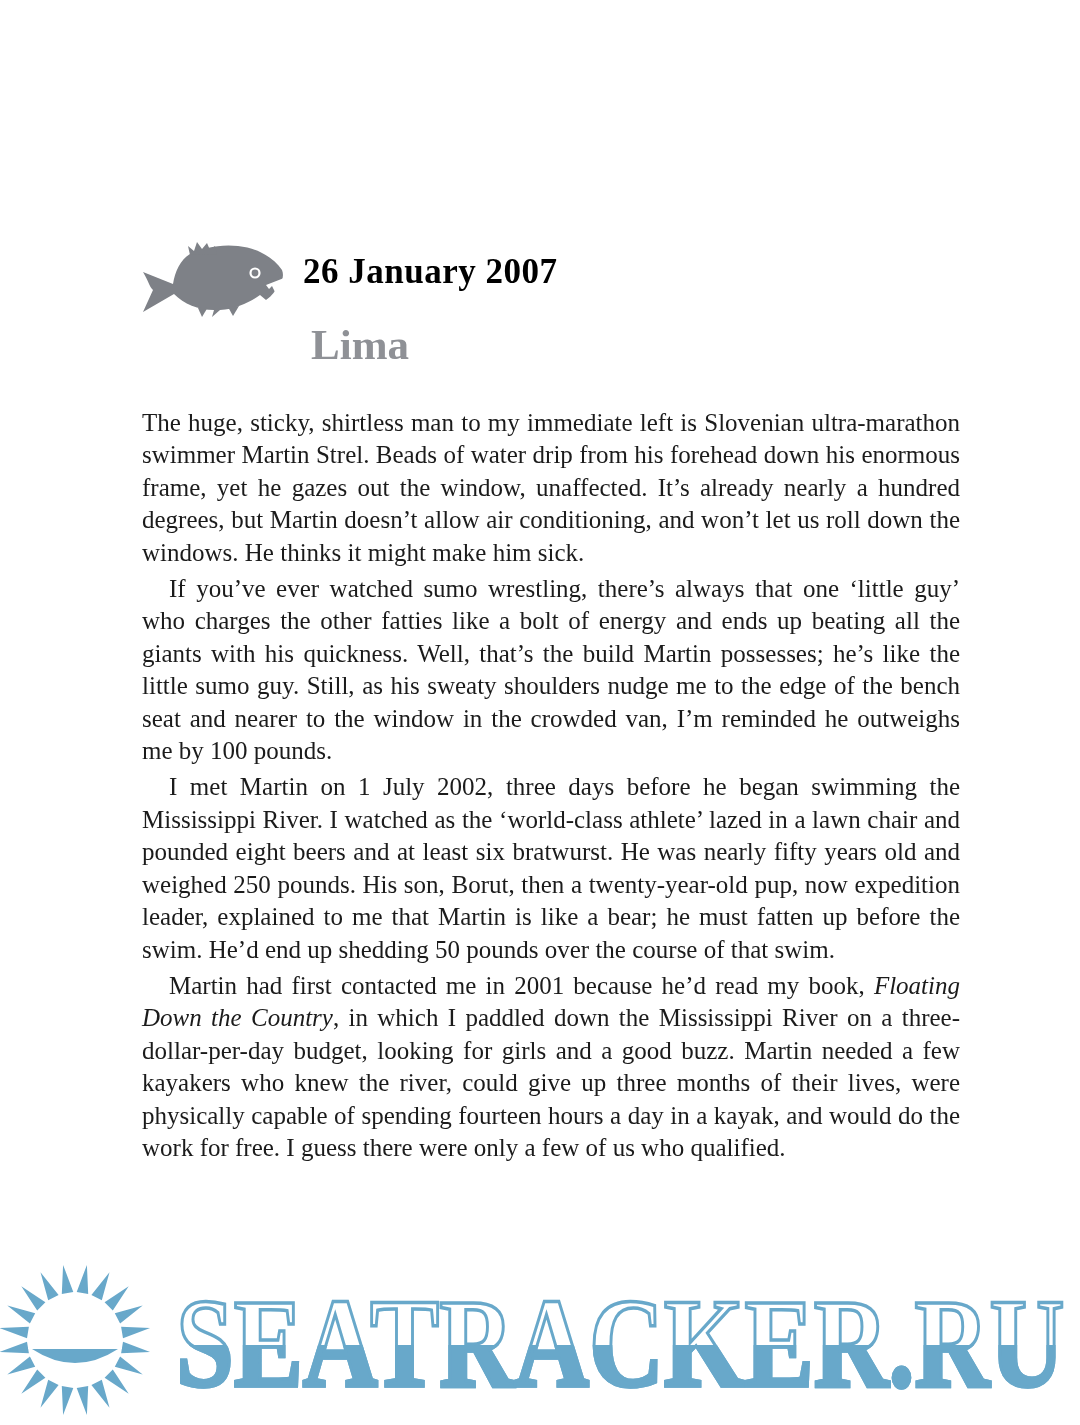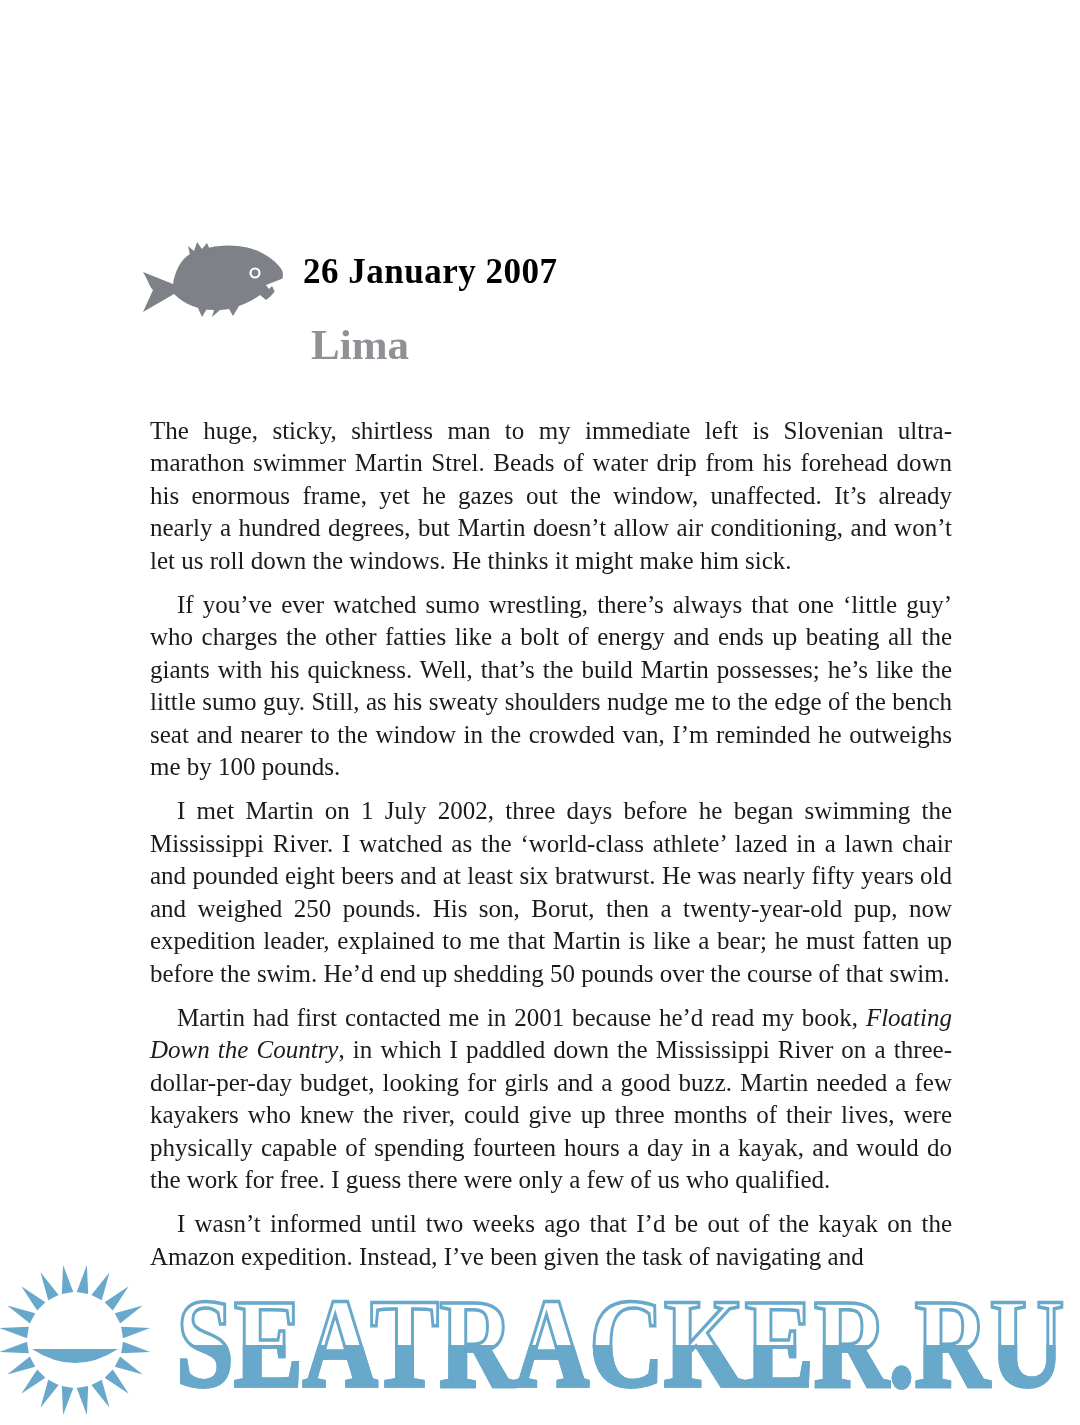--- a/index.html
+++ b/index.html
@@ -23,21 +23,21 @@
     position:absolute;left:311px;top:320px;
     font-size:43px;font-weight:bold;color:#8f9196;
     white-space:nowrap;
   }
   
   #text-column{
     position:absolute;left:138px;top:403px;width:826px;
     font-size:25px;line-height:32.4px;color:#1b1b1b;
     text-align:justify;
   }
-  #text-column p{margin:12px;padding:0;}
+  #text-column p{margin:4px;padding:0;}
   #text-column p.indent{text-indent:27px;}
   #text-column .italic{font-style:italic;}
   
   #sun-logo{
     position:absolute;left:-10px;top:1258px;width:172px;height:172px;
   }
   #watermark-text{
     position:absolute;left:176px;top:1281px;
     font-family:"Liberation Serif", serif;
     font-weight:bold;font-size:126px;line-height:1;
@@ -77,21 +77,20 @@
   </svg>
 
   <div id="date-heading">26 January 2007</div>
   <div id="location-heading">Lima</div>
 
   <div id="text-column">
     <p>The huge, sticky, shirtless man to my immediate left is Slovenian ultra-marathon swimmer Martin Strel. Beads of water drip from his forehead down his enormous frame, yet he gazes out the window, unaffected. It’s already nearly a hundred degrees, but Martin doesn’t allow air conditioning, and won’t let us roll down the windows. He thinks it might make him sick.</p>
     <p class="indent">If you’ve ever watched sumo wrestling, there’s always that one ‘little guy’ who charges the other fatties like a bolt of energy and ends up beating all the giants with his quickness. Well, that’s the build Martin possesses; he’s like the little sumo guy. Still, as his sweaty shoulders nudge me to the edge of the bench seat and nearer to the window in the crowded van, I’m reminded he outweighs me by 100 pounds.</p>
     <p class="indent">I met Martin on 1 July 2002, three days before he began swimming the Mississippi River. I watched as the ‘world-class athlete’ lazed in a lawn chair and pounded eight beers and at least six bratwurst. He was nearly fifty years old and weighed 250 pounds. His son, Borut, then a twenty-year-old pup, now expedition leader, explained to me that Martin is like a bear; he must fatten up before the swim. He’d end up shedding 50 pounds over the course of that swim.</p>
     <p class="indent"><span>Martin had first contacted me in 2001 because he’d read my book, </span><span class="italic">Floating Down the Country</span><span>, in which I paddled down the Mississippi River on a three-dollar-per-day budget, looking for girls and a good buzz. Martin needed a few kayakers who knew the river, could give up three months of their lives, were physically capable of spending fourteen hours a day in a kayak, and would do the work for free. I guess there were only a few of us who qualified.</span></p>
-    <p class="indent">I wasn’t informed until two weeks ago that I’d be out of the kayak on the Amazon expedition. Instead, I’ve been given the task of navigating and</p>
   </div>
 
   <svg id="sun-logo" viewBox="0 0 172 172" xmlns="http://www.w3.org/2000/svg">
     <path id="sun-rays" fill="#68a8ca" d="M133.0,83.7L160.1,93.9L131.1,95.2ZM130.1,98.4L152.7,116.5L124.8,108.8ZM122.8,111.6L138.7,135.7L114.6,119.8ZM111.8,121.8L119.5,149.7L101.4,127.1ZM98.2,128.1L96.9,157.1L86.7,130.0ZM83.3,130.0L73.1,157.1L71.8,128.1ZM68.6,127.1L50.5,149.7L58.2,121.8ZM55.4,119.8L31.3,135.7L47.2,111.6ZM45.2,108.8L17.3,116.5L39.9,98.4ZM38.9,95.2L9.9,93.9L37.0,83.7ZM37.0,80.3L9.9,70.1L38.9,68.8ZM39.9,65.6L17.3,47.5L45.2,55.2ZM47.2,52.4L31.3,28.3L55.4,44.2ZM58.2,42.2L50.5,14.3L68.6,36.9ZM71.8,35.9L73.1,6.9L83.3,34.0ZM86.7,34.0L96.9,6.9L98.2,35.9ZM101.4,36.9L119.5,14.3L111.8,42.2ZM114.6,44.2L138.7,28.3L122.8,52.4ZM124.8,55.2L152.7,47.5L130.1,65.6ZM131.1,68.8L160.1,70.1L133.0,80.3Z"></path>
 
     <rect x="38" y="86" width="94" height="5" fill="#ffffff"></rect>
 
     <path d="M42,91 Q85,119 128,91 Z" fill="#68a8ca"></path>
   </svg>
 

